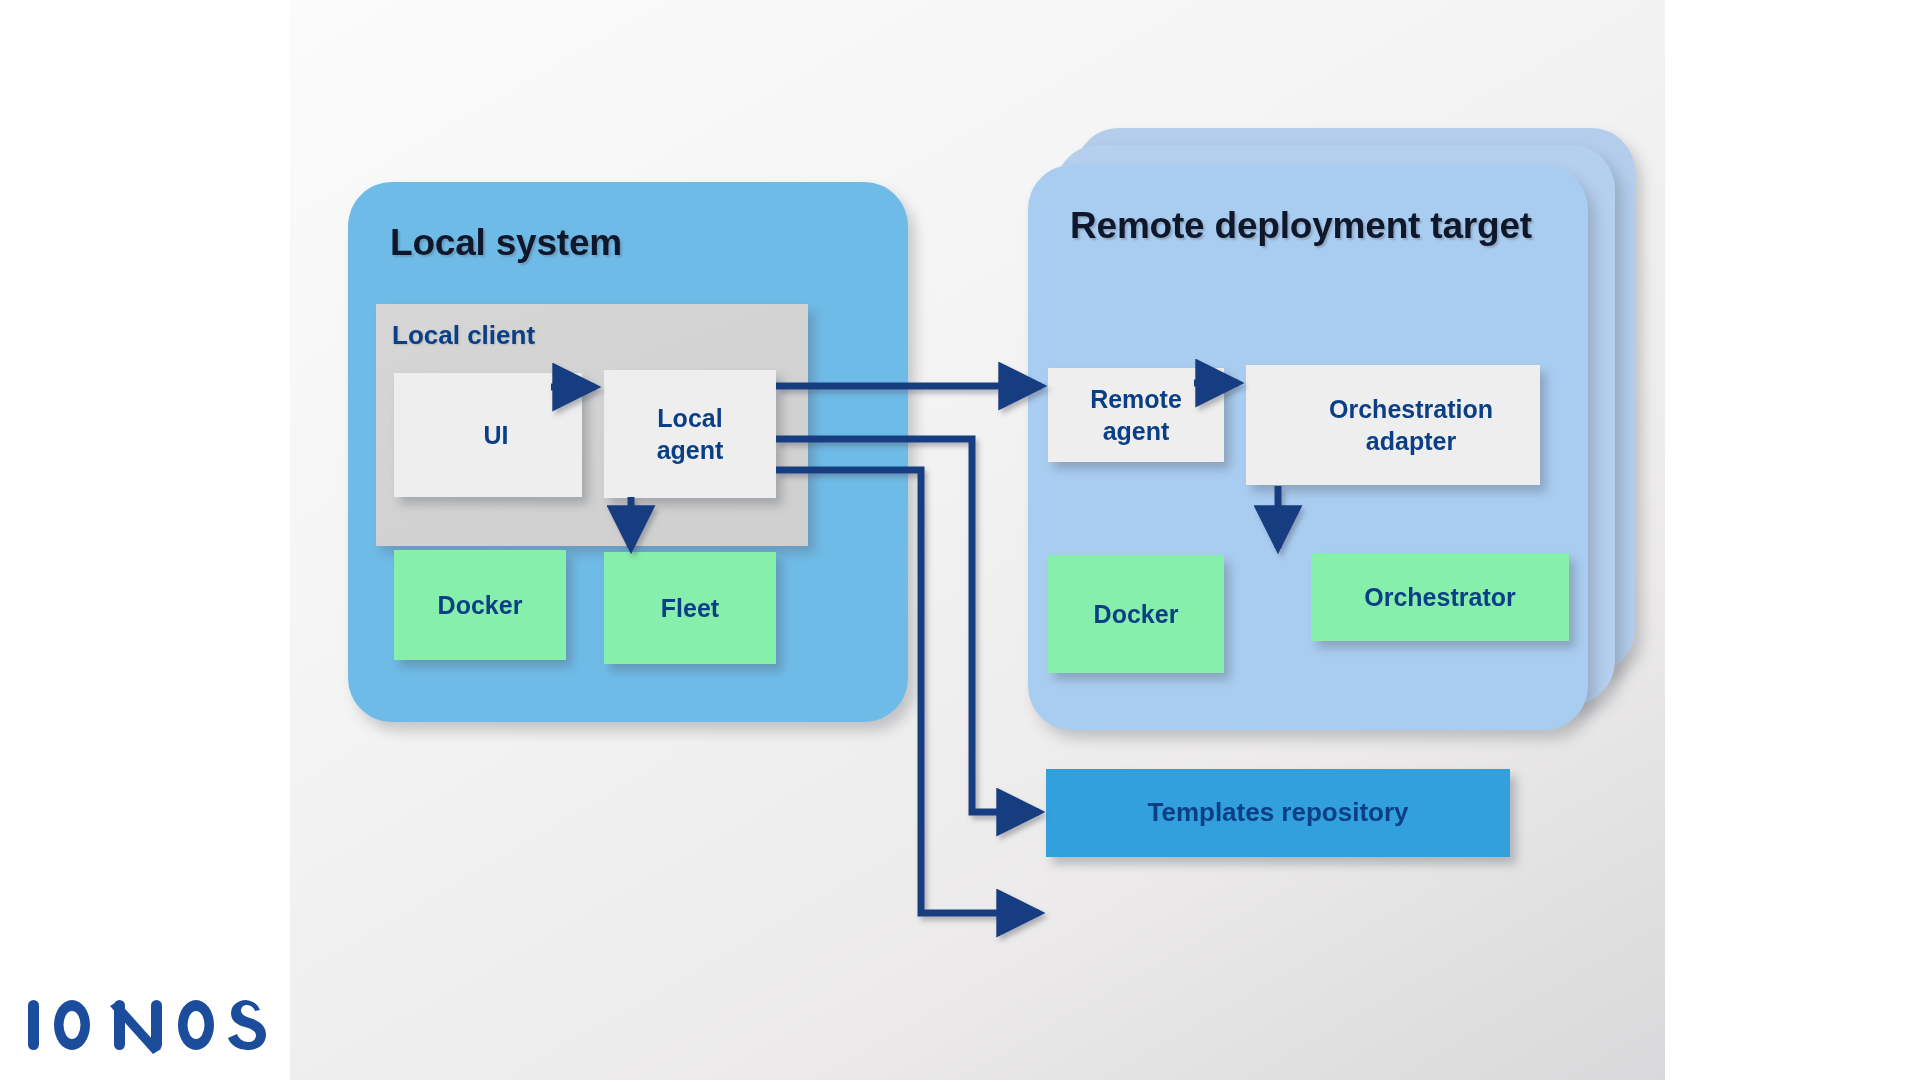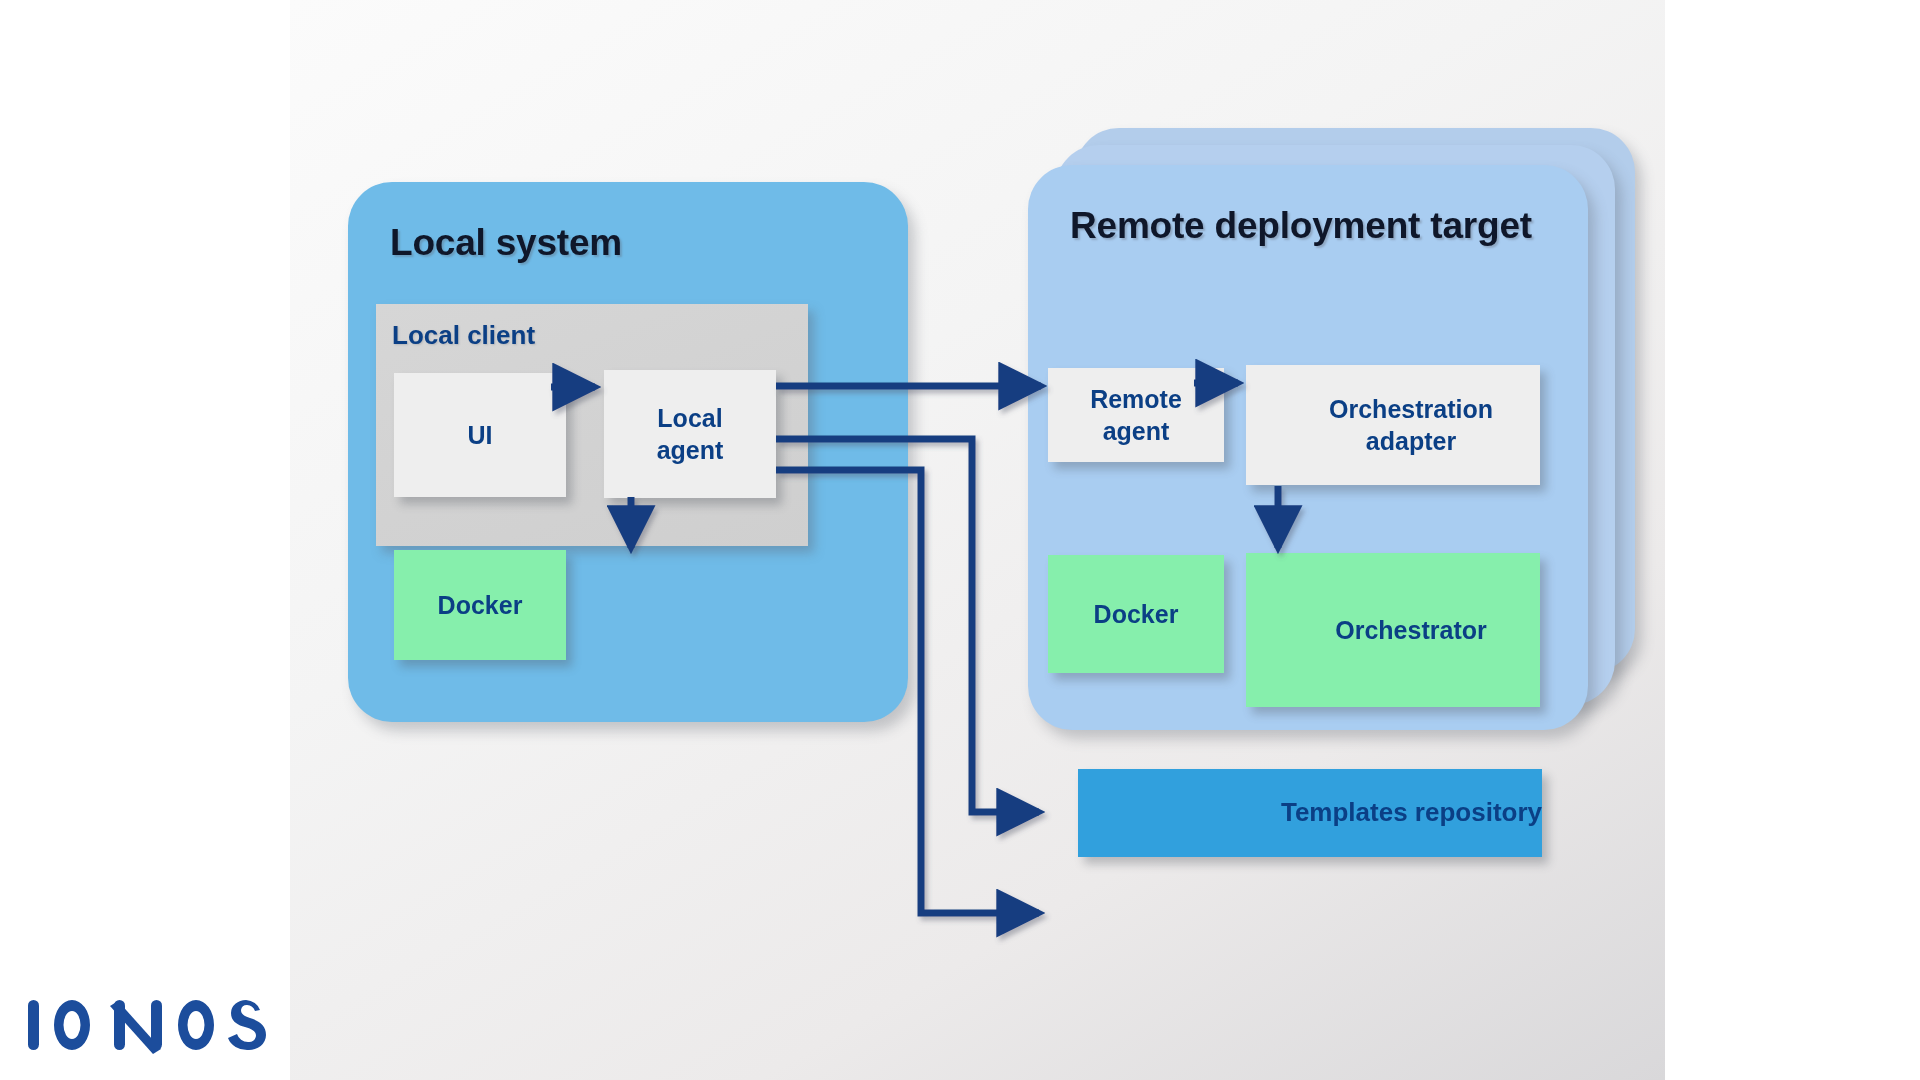--- a/index.html
+++ b/index.html
@@ -112,35 +112,34 @@
     font-weight: bold;
     font-size: 25px;
     line-height: 1.28;
     box-shadow: 6px 7px 9px rgba(80,85,95,0.33);
   }
   .box.light { background: #eeeeee; }
   .box.gray  { background: #86efac; }
   .box.accent {
     background: #31a0dd;
     font-size: 26px;
-    justify-content: flex-end;
-    margin-left: 32px;
-  }
-
-  
-  #box-ui          { left: 394px; top: 373px; width: 172px; height: 124px; }
+    justify-content: center;
+  }
+
+  
+  #box-ui          { left: 394px; top: 373px; width: 172px; height: 124px; padding-left: 16px; }
   #box-local-agent { left: 604px; top: 370px; width: 172px; height: 128px; }
   #box-docker-l    { left: 394px; top: 550px; width: 172px; height: 110px; }
   #box-fleet       { left: 604px; top: 552px; width: 172px; height: 112px; }
 
   
   #box-remote-agent   { left: 1048px; top: 368px; width: 176px; height: 94px; }
   #box-orch-adapter   { left: 1246px; top: 365px; width: 258px; height: 120px; padding-left: 36px; }
   #box-docker-r       { left: 1048px; top: 555px; width: 176px; height: 118px; }
-  #box-orchestrator   { left: 1246px; top: 553px; width: 258px; height: 154px; padding-left: 36px; }
+  #box-orchestrator   { left: 1311px; top: 553px; width: 258px; height: 88px; }
 
   
   #box-templates { left: 1046px; top: 769px; width: 464px; height: 88px; }
   #box-registry  { left: 1046px; top: 872px; width: 464px; height: 85px; }
 
   
   #connectors {
     position: absolute;
     left: 0; top: 0;
     width: 1920px; height: 1080px;
@@ -187,20 +186,23 @@
     <span>
       <span>Local</span><br>
       <span>agent</span>
     </span>
   </div>
 
   <div class="box gray" id="box-docker-l">
     <span>Docker</span>
   </div>
 
+  <div class="box gray" id="box-fleet">
+    <span>Fleet</span>
+  </div>
 
   <div class="box light" id="box-remote-agent">
     <span>
       <span>Remote</span><br>
       <span>agent</span>
     </span>
   </div>
 
   <div class="box light" id="box-orch-adapter">
     <span>

